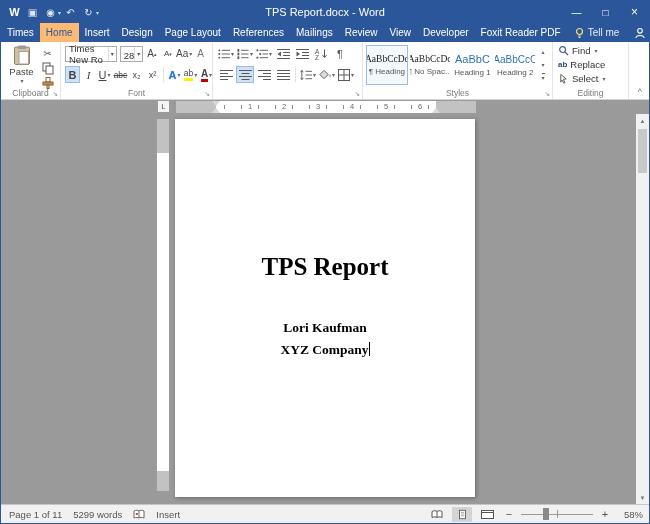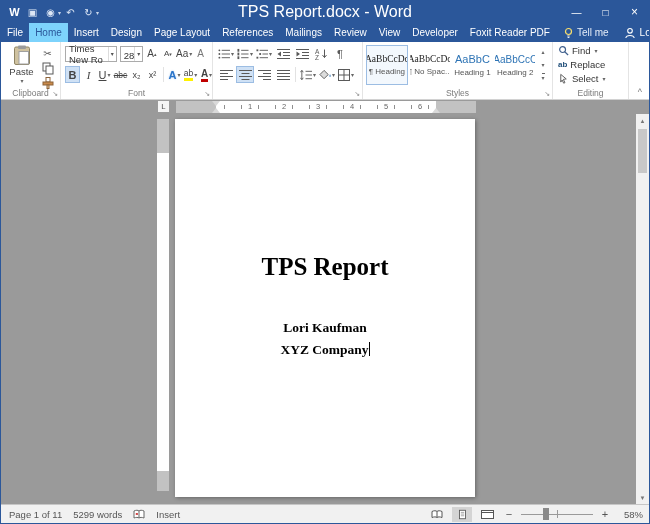--- a/index.html
+++ b/index.html
@@ -10,31 +10,31 @@
             border:1px solid #2b579a; background:#fff; overflow:hidden; }
 
   
   .titlebar { height:22px; flex:none; background:#2b579a; color:#fff; display:flex;
               align-items:center; position:relative; }
   .qat { display:flex; align-items:center; gap:1px; padding-left:5px; }
   .qbtn { min-width:17px; height:18px; display:flex; align-items:center; justify-content:center;
           font-size:10px; color:#dce6f5; }
   .qbtn.appic { font-weight:bold; font-size:11px; color:#fff; }
   .qdd { font-size:6px; color:#c9d6ea; margin-left:-2px; }
-  .title-text { position:absolute; left:50%; transform:translateX(-50%); font-size:16px; white-space:nowrap; }
+  .title-text { position:absolute; left:50%; transform:translateX(-50%); font-size:11px; white-space:nowrap; }
   .win-controls { margin-left:auto; display:flex; height:100%; }
   .win-btn { width:29px; height:100%; display:flex; align-items:center; justify-content:center;
              font-size:10px; color:#fff; }
   .win-btn.close { font-size:12px; }
 
   
   .tabrow { height:19px; flex:none; background:#2b579a; display:flex; align-items:stretch;
             color:#fff; white-space:nowrap; overflow:hidden; }
   .tab { padding:3px 6px 3px; font-size:10px; display:flex; align-items:center; }
-  .tab.active { background:#7dd3fc; color:#2b579a; }
+  .tab.active { background:#fdba74; color:#2b579a; }
   .tellme { display:flex; align-items:center; gap:3px; padding:0 7px; color:#e4ecf8; font-size:10px; }
   .tr-spacer { flex:1; }
   .tr-user, .tr-share { display:flex; align-items:center; gap:4px; padding:0 8px; font-size:10px; color:#fff; }
 
   
   .ribbon { height:58px; flex:none; background:#fff; border-bottom:1px solid #d2d2d2;
             display:flex; position:relative; }
   .group { position:relative; border-right:1px solid #e4e4e4; padding:1px 2px 13px 2px; flex:none; }
   .group-label { position:absolute; bottom:0; left:0; right:0; text-align:center; font-size:8.5px;
                  color:#7b7b7b; line-height:12px; }
@@ -169,21 +169,21 @@
     </div>
     <span class="title-text">TPS Report.docx - Word</span>
     <div class="win-controls">
       <span class="win-btn">—</span>
       <span class="win-btn">□</span>
       <span class="win-btn close">×</span>
     </div>
   </div>
 
   <div class="tabrow">
-    <div class="tab">File</div>
+    <div class="tab">Times</div>
     <div class="tab active">Home</div>
     <div class="tab">Insert</div>
     <div class="tab">Design</div>
     <div class="tab">Page Layout</div>
     <div class="tab">References</div>
     <div class="tab">Mailings</div>
     <div class="tab">Review</div>
     <div class="tab">View</div>
     <div class="tab">Developer</div>
     <div class="tab">Foxit Reader PDF</div>

